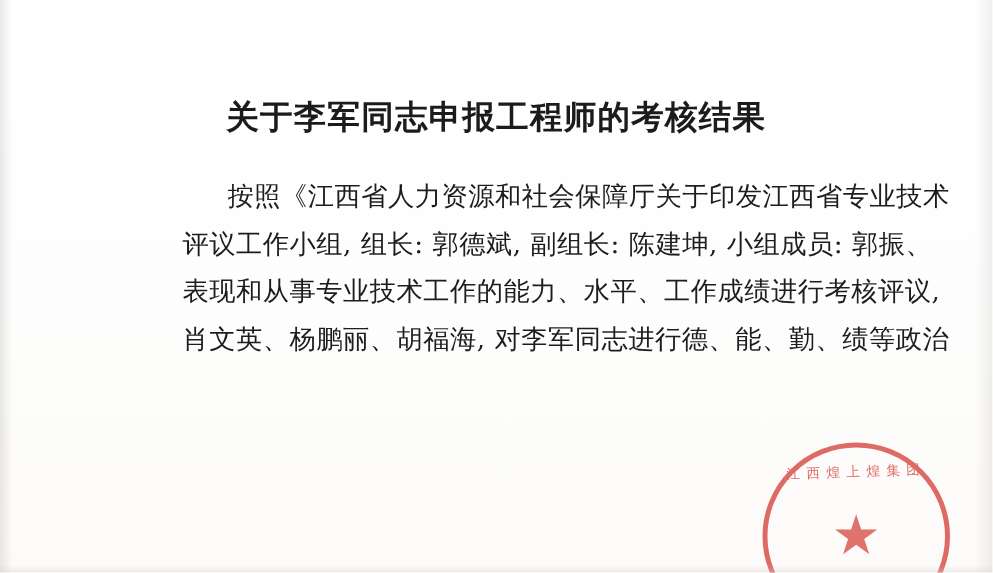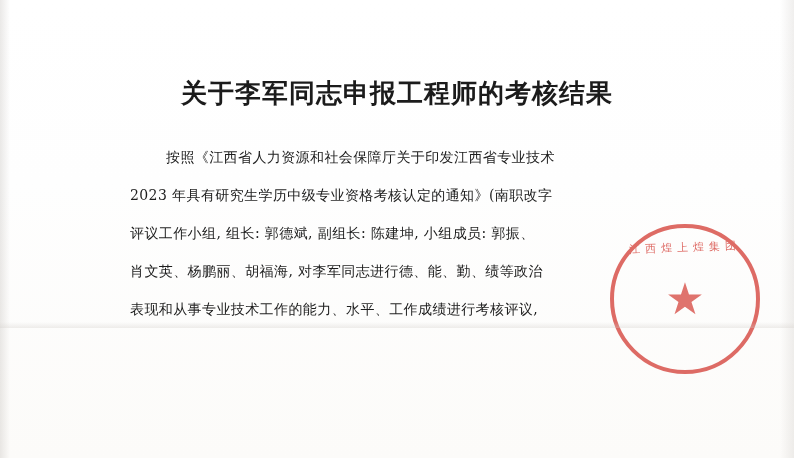--- a/index.html
+++ b/index.html
@@ -44,41 +44,41 @@
     width: 14px;
     height: 100%;
     background: linear-gradient(270deg, rgba(185,180,175,0.22), rgba(255,255,255,0));
     pointer-events: none;
   }
   .doc-body {
     position: absolute;
     top: 0;
     left: 0;
     width: 794px;
-    height: 328px;
+    height: 458px;
     padding: 0;
   }
   .doc-title {
     position: absolute;
     top: 76px;
     left: 0;
     width: 794px;
     text-align: center;
     font-family: "DejaVu Serif", "Liberation Serif", serif;
     font-weight: bold;
     font-size: 26px;
     letter-spacing: 1px;
     color: #1b1b1b;
   }
   .para {
     position: absolute;
-    left: 130px;
+    left: 146px;
     top: 138px;
     width: 536px;
-    font-size: 14px;
+    font-size: 21px;
     line-height: 38px;
     color: #1d1d1d;
     text-align: justify;
     text-justify: inter-ideograph;
     letter-spacing: 0.4px;
   }
   .para .indent {
     display: inline-block;
     width: 36px;
   }
@@ -141,24 +141,23 @@
   <div class="paper-tint"></div>
   <div class="left-edge-shadow"></div>
   <div class="right-edge-shadow"></div>
 
   <div class="doc-body">
 
     <div class="doc-title">关于李军同志申报工程师的考核结果</div>
 
     <div class="para">
       <div class="para-line"><span class="indent"></span><span>按照《江西省人力资源和社会保障厅关于印发江西省专业技术</span></div>
-      <div class="para-line"><span>2023 年具有研究生学历中级专业资格考核认定的通知》(南职改字</span></div>
       <div class="para-line"><span>评议工作小组, 组长: 郭德斌, 副组长: 陈建坤, 小组成员: 郭振、</span></div>
+      <div class="para-line"><span>表现和从事专业技术工作的能力、水平、工作成绩进行考核评议,</span></div>
       <div class="para-line"><span>肖文英、杨鹏丽、胡福海, 对李军同志进行德、能、勤、绩等政治</span></div>
-      <div class="para-line"><span>表现和从事专业技术工作的能力、水平、工作成绩进行考核评议,</span></div>
     </div>
 
     <div class="seal">
       <div class="seal-inner">
         <div class="seal-text-top">江西煌上煌集团</div>
         <div class="seal-star">★</div>
 
       </div>
     </div>
 

